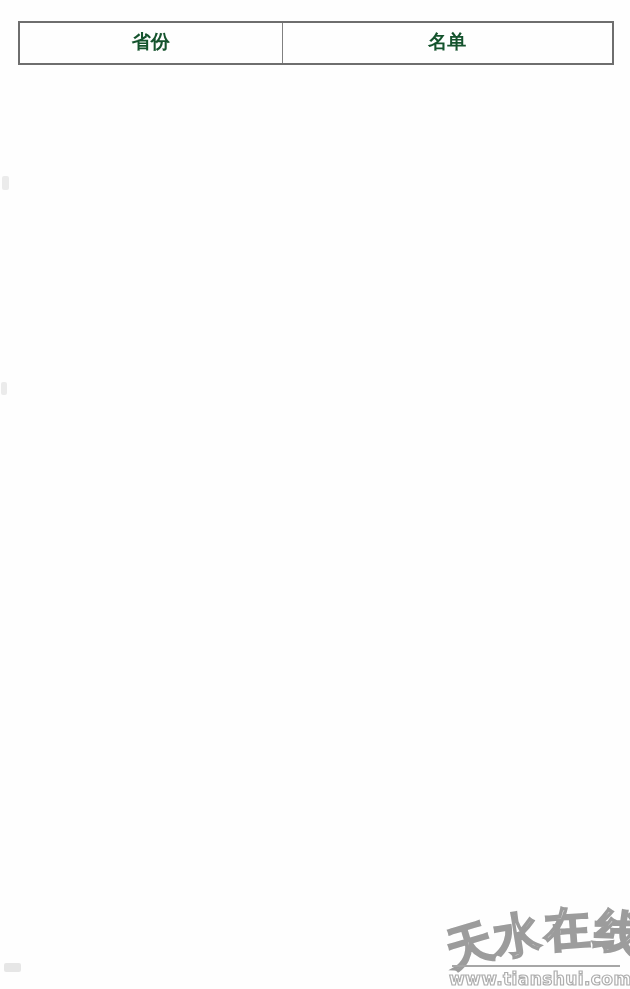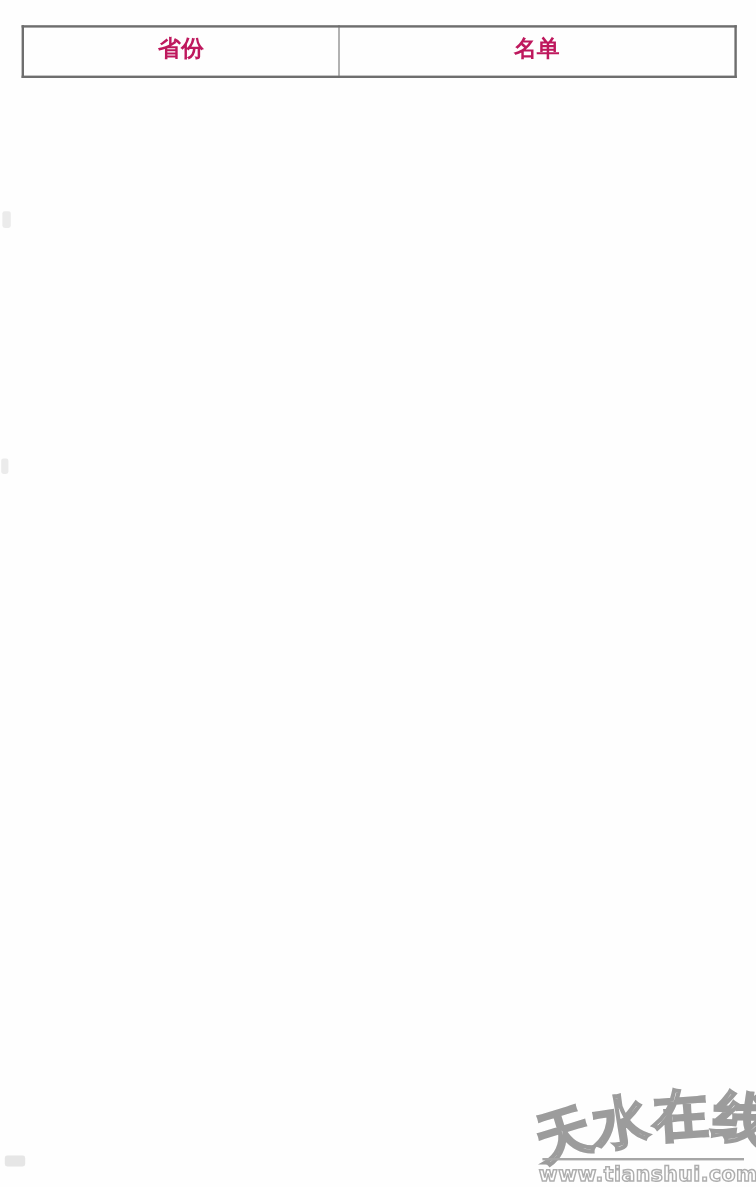--- a/index.html
+++ b/index.html
@@ -27,21 +27,21 @@
     height:39.7px;
     padding:0;
     text-align:center;
     vertical-align:middle;
     font-size:20px;
     color:#2f2f2f;
     line-height:1.1;
     overflow:hidden;
     white-space:nowrap;
   }
-  table.roster th{font-weight:bold;font-size:19px;color:#be185d;}
+  table.roster th{font-weight:bold;font-size:19px;color:#14532d;}
 
   
   .wm-logo{
     position:absolute;
     left:442px;top:899px;
     display:flex;
     gap:5px;
     pointer-events:none;
   }
   .wm-logo span{

